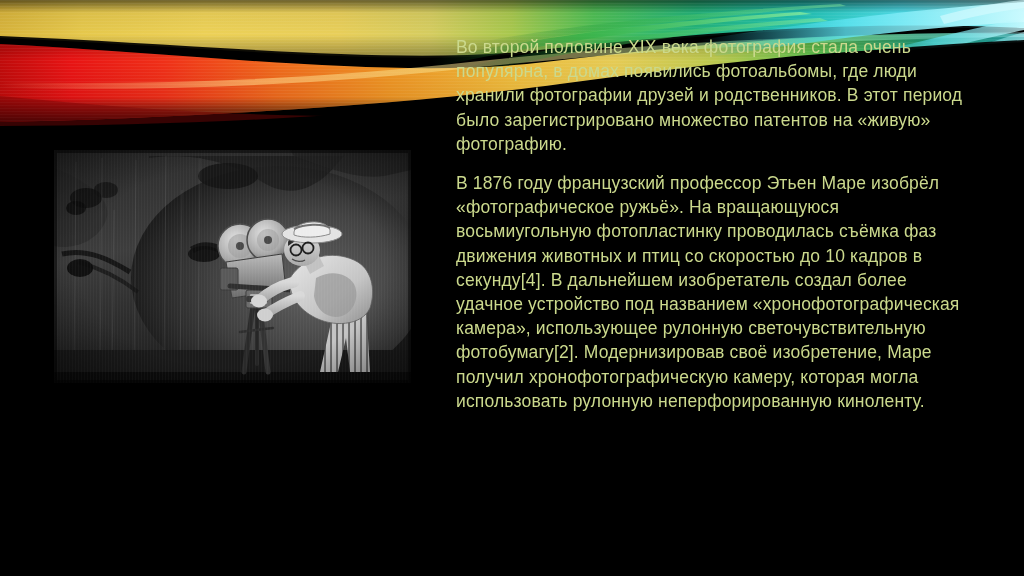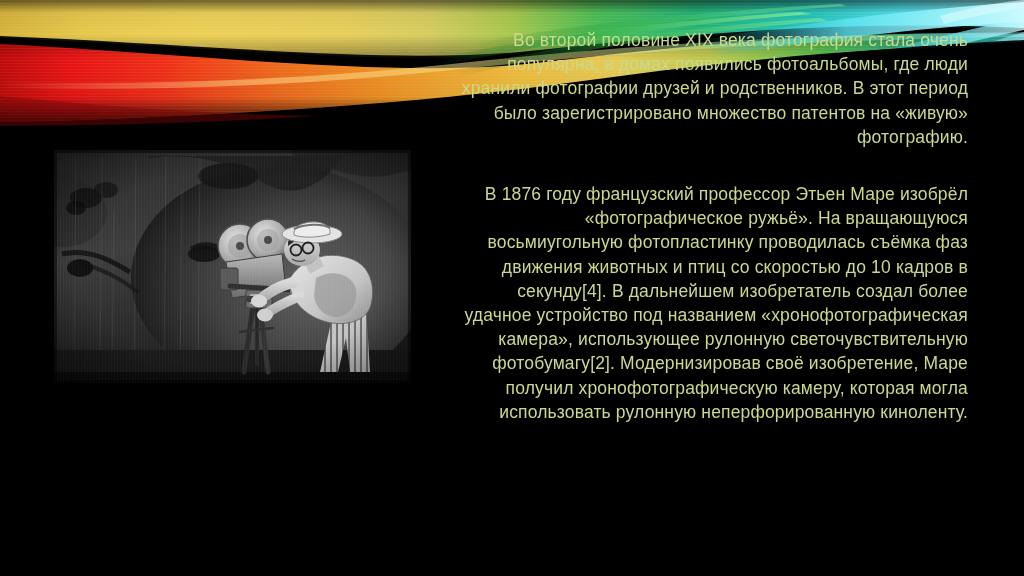--- a/index.html
+++ b/index.html
@@ -49,34 +49,33 @@
   #photo-frame svg {
     display: block;
     width: 357px;
     height: 233px;
   }
 
   
   #text-body {
     position: absolute;
     left: 456px;
-    top: 28px;
+    top: 35px;
     width: 512px;
-    text-align: right;
   }
   .para {
     color: #cbd98d;
     font-size: 17.5px;
     line-height: 24.2px;
     letter-spacing: 0.15px;
     white-space: pre-wrap;
     margin: 0;
   }
   .para + .para {
-    margin-top: 33px;
+    margin-top: 15px;
   }
 </style>
 </head>
 <body>
 
 <div id="slide">
 
   <div id="ribbon">
     <svg viewBox="0 0 1024 135" preserveAspectRatio="none" xmlns="http://www.w3.org/2000/svg">
       <defs>

